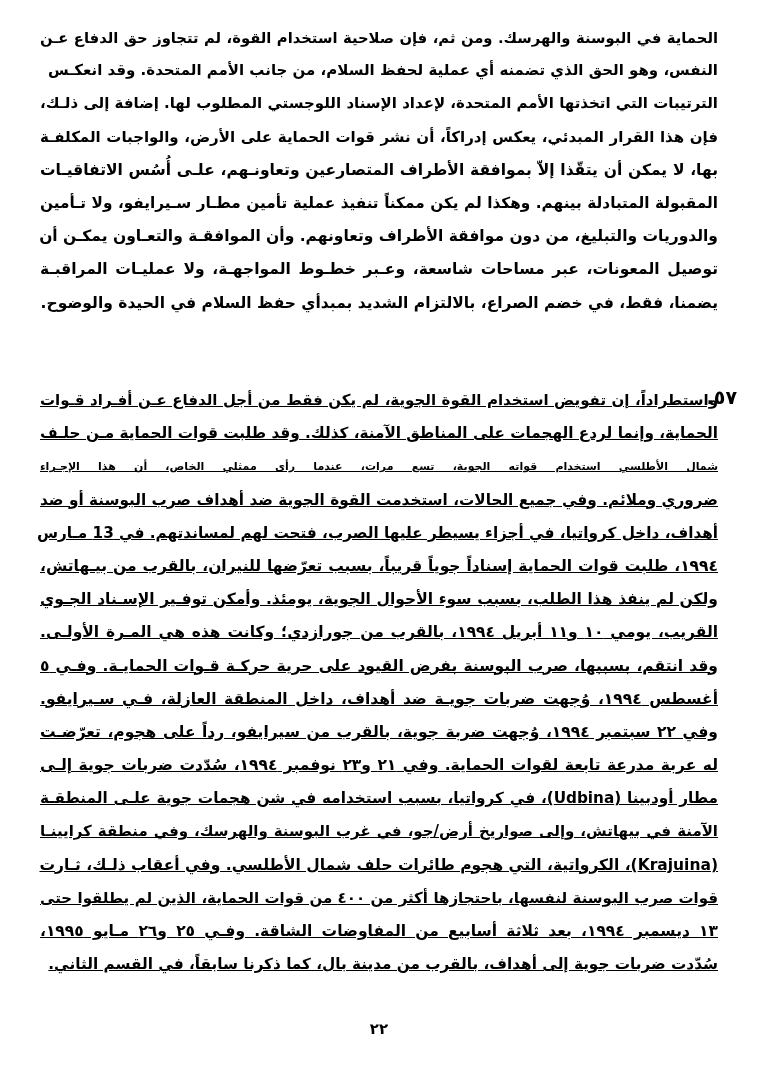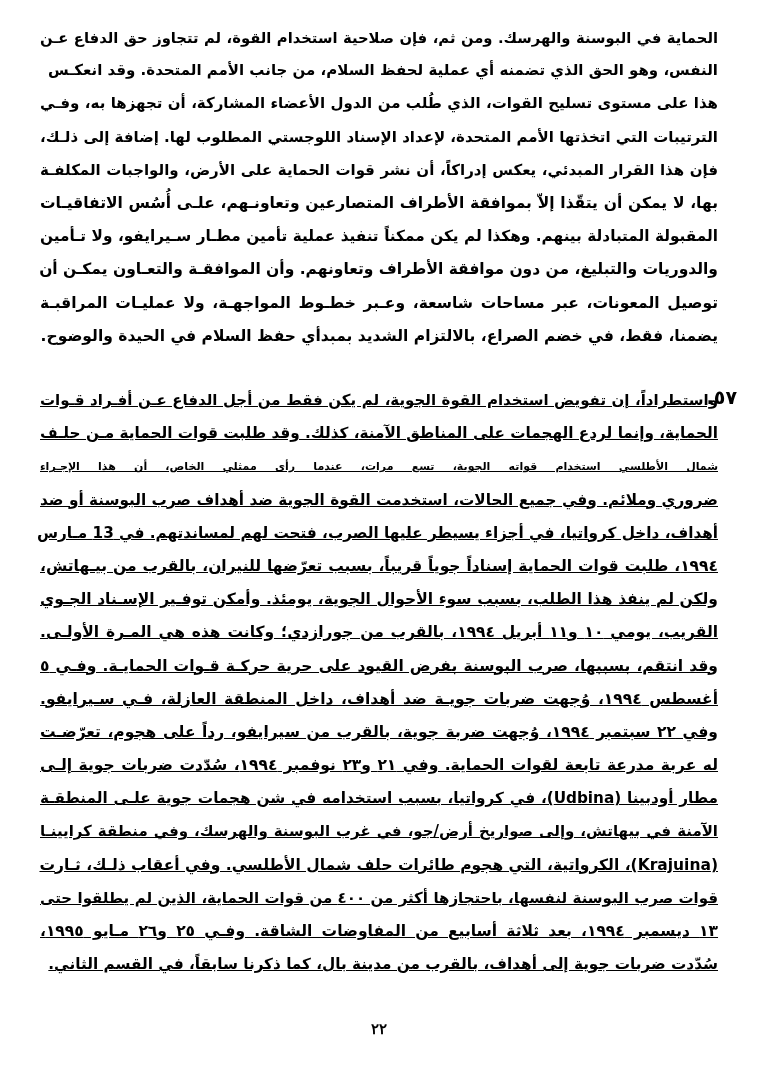--- a/index.html
+++ b/index.html
@@ -10,30 +10,29 @@
           text-align-last: right; font-weight: bold; font-size: 15.5px;
           line-height: 33.2px; }
   .p1 { left: 40px; width: 678px; top: 21px; }
   .p2 { left: 40px; width: 678px; top: 384px; text-decoration: underline; }
   .para .line { display: block; text-align: justify; text-align-last: justify;
                 white-space: nowrap; overflow: visible; height: 33.2px; }
   .para .line.last { text-align-last: right; }
   .para-num { position: absolute; right: 13px; top: 381px; direction: rtl;
               font-weight: bold; font-size: 19px; line-height: 33.2px; }
   .page-num { position: absolute; left: 0; width: 758px; top: 1020px;
-              text-align: center; font-weight: bold; font-size: 15px; direction: rtl; font-family: Liberation Serif, serif; }
+              text-align: center; font-weight: bold; font-size: 15px; direction: rtl; }
 </style>
 </head>
 <body>
 
 <div class="page">
   <div class="para p1" id="para1">
       <span class="line" style="font-size: 14.75px;">الحماية في البوسنة والهرسك. ومن ثم، فإن صلاحية استخدام القوة، لم تتجاوز حق الدفاع عـن</span>
       <span class="line" style="font-size: 15px; margin-left: 48px;">النفس، وهو الحق الذي تضمنه أي عملية لحفظ السلام، من جانب الأمم المتحدة. وقد انعكـس</span>
-      <span class="line" style="font-size: 15px;">هذا على مستوى تسليح القوات، الذي طُلب من الدول الأعضاء المشاركة، أن تجهزها به، وفـي</span>
       <span class="line" style="font-size: 15px;">الترتيبات التي اتخذتها الأمم المتحدة، لإعداد الإسناد اللوجستي المطلوب لها. إضافة إلى ذلـك،</span>
       <span class="line" style="font-size: 15px;">فإن هذا القرار المبدئي، يعكس إدراكاً، أن نشر قوات الحماية على الأرض، والواجبات المكلفـة</span>
       <span class="line">بها، لا يمكن أن يتقّذا إلاّ بموافقة الأطراف المتصارعين وتعاونـهم، علـى أُسُس الاتفاقيـات</span>
       <span class="line" style="font-size: 15.25px;">المقبولة المتبادلة بينهم. وهكذا لم يكن ممكناً تنفيذ عملية تأمين مطـار سـيرايفو، ولا تـأمين</span>
       <span class="line">والدوريات والتبليغ، من دون موافقة الأطراف وتعاونهم. وأن الموافقـة والتعـاون يمكـن أن</span>
       <span class="line">توصيل المعونات، عبر مساحات شاسعة، وعـبر خطـوط المواجهـة، ولا عمليـات المراقبـة</span>
       <span class="line last">يضمنا، فقط، في خضم الصراع، بالالتزام الشديد بمبدأي حفظ السلام في الحيدة والوضوح.</span>
     </div>
   <div class="para-num">٥٧.</div>
   <div class="para p2" id="para2">

